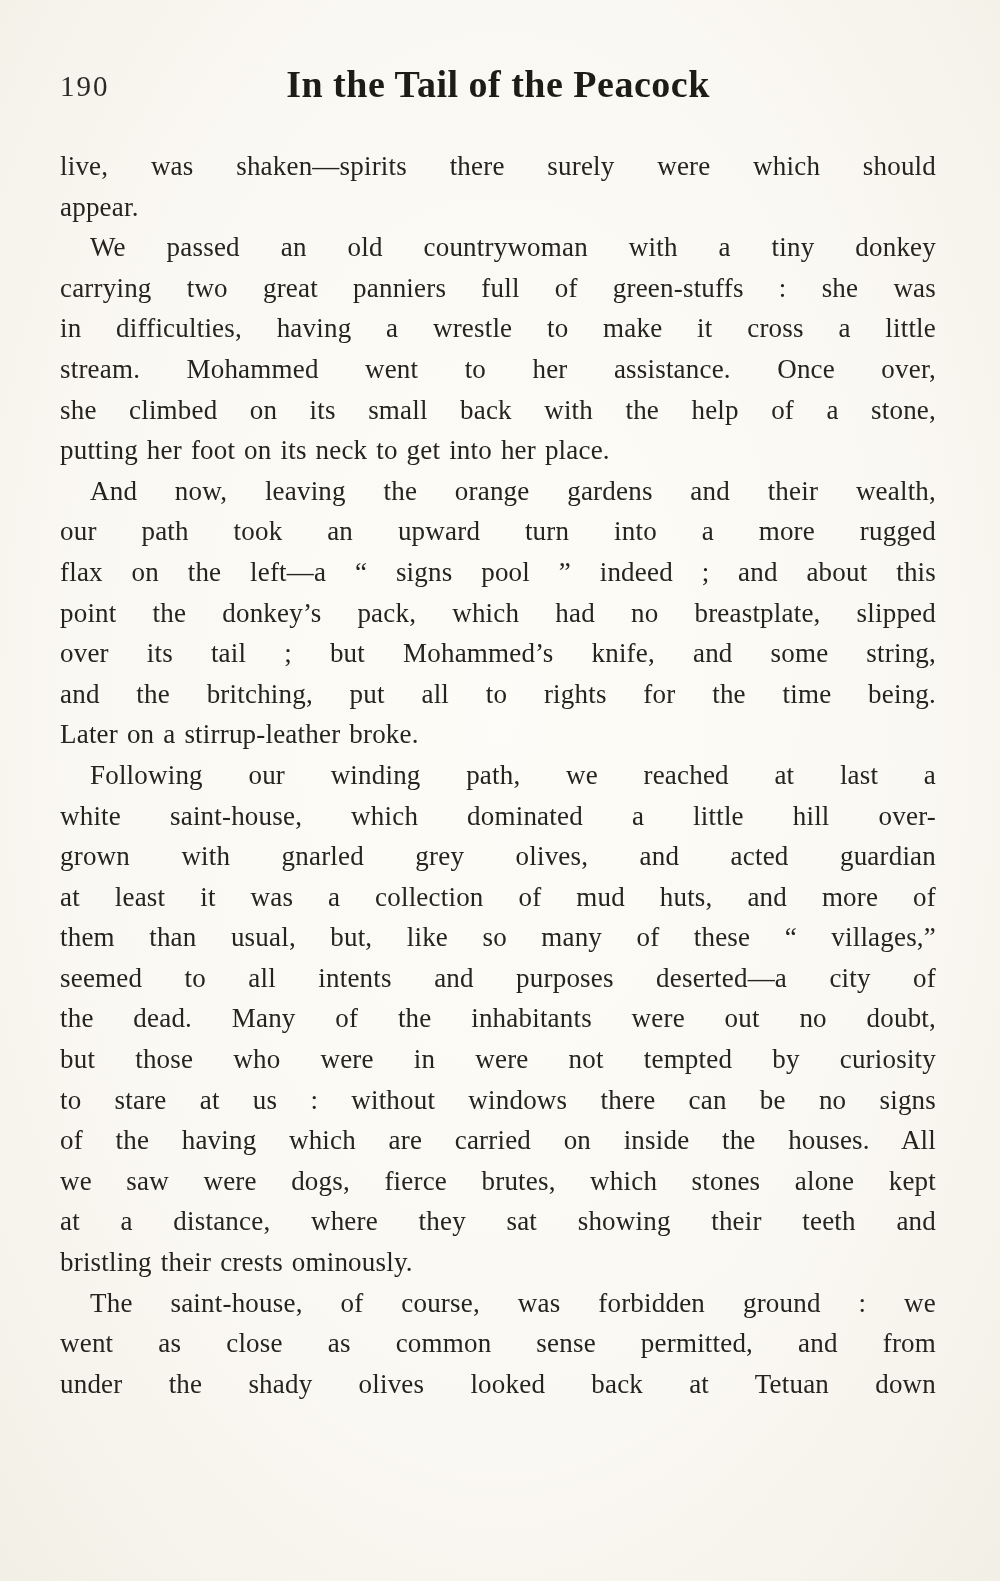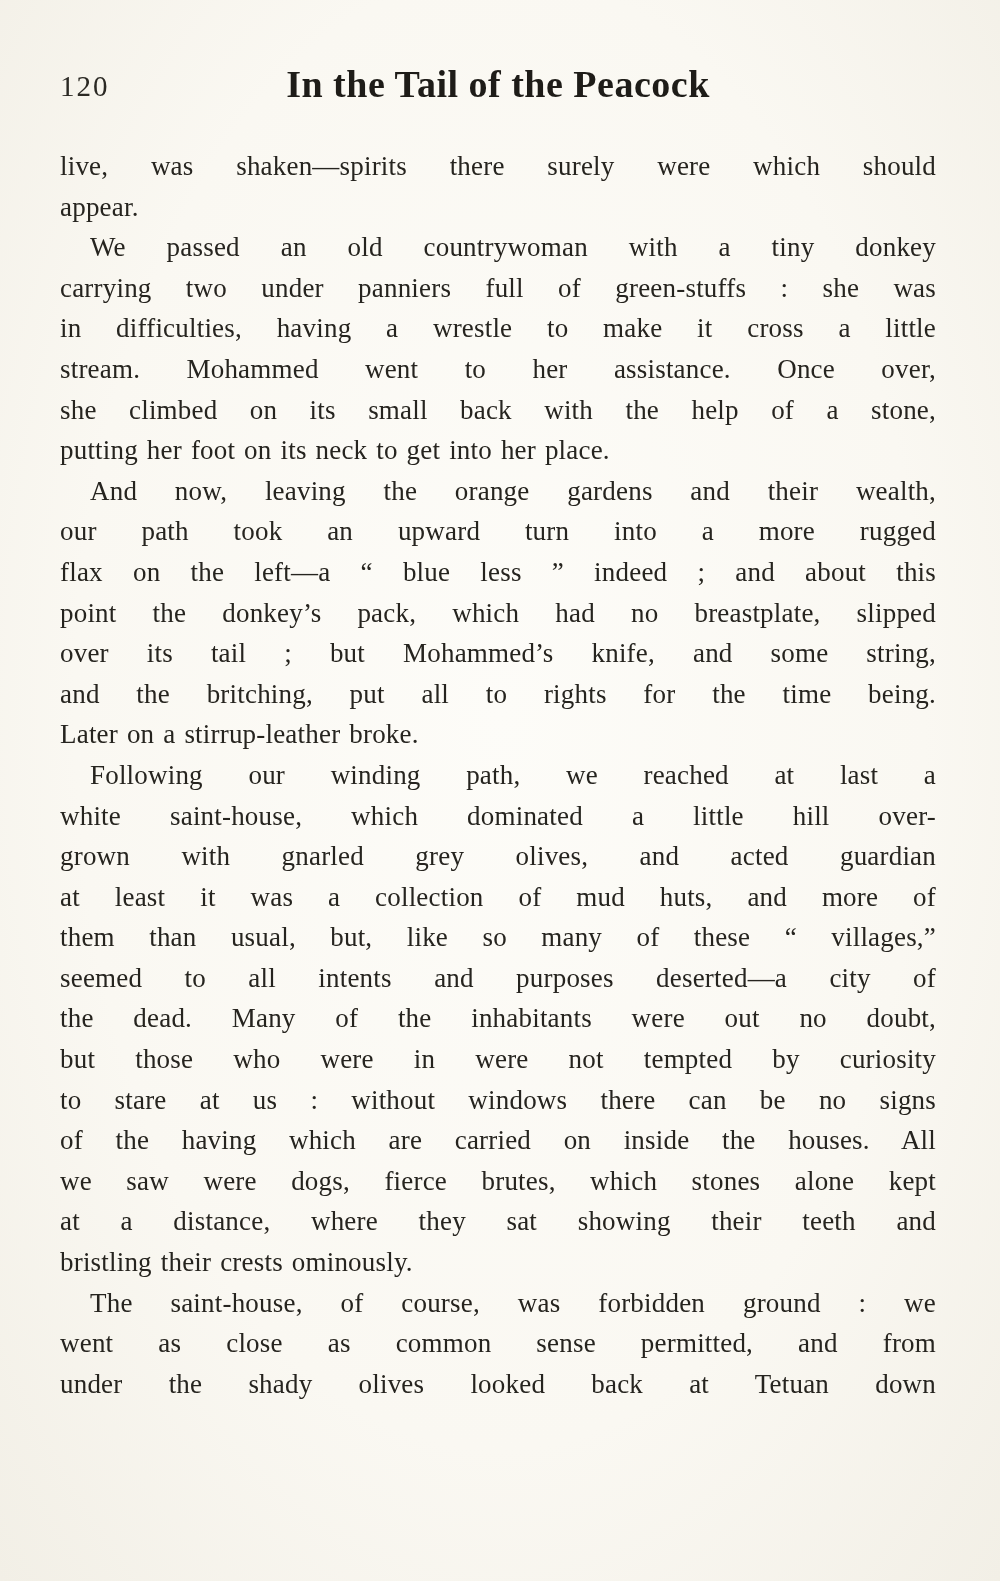--- a/index.html
+++ b/index.html
@@ -60,40 +60,40 @@
   }
   .line.indent {
     text-indent: 30px;
   }
 </style>
 </head>
 <body>
 
 <div class="page">
   <div class="header">
-    <span class="page-number">120</span>
+    <span class="page-number">190</span>
     <div class="running-title">In the Tail of the Peacock</div>
   </div>
   <div class="text-body">
       <div class="paragraph">
         <div class="line">live, was shaken—spirits there surely were which should</div>
         <div class="line last">appear.</div>
       </div>
       <div class="paragraph">
         <div class="line indent">We passed an old countrywoman with a tiny donkey</div>
-        <div class="line">carrying two under panniers full of green-stuffs : she was</div>
+        <div class="line">carrying two great panniers full of green-stuffs : she was</div>
         <div class="line">in difficulties, having a wrestle to make it cross a little</div>
         <div class="line">stream. Mohammed went to her assistance. Once over,</div>
         <div class="line">she climbed on its small back with the help of a stone,</div>
         <div class="line last">putting her foot on its neck to get into her place.</div>
       </div>
       <div class="paragraph">
         <div class="line indent">And now, leaving the orange gardens and their wealth,</div>
         <div class="line">our path took an upward turn into a more rugged</div>
-        <div class="line">flax on the left—a “ blue less ” indeed ; and about this</div>
+        <div class="line">flax on the left—a “ signs pool ” indeed ; and about this</div>
         <div class="line">point the donkey’s pack, which had no breastplate, slipped</div>
         <div class="line">over its tail ; but Mohammed’s knife, and some string,</div>
         <div class="line">and the britching, put all to rights for the time being.</div>
         <div class="line last">Later on a stirrup-leather broke.</div>
       </div>
       <div class="paragraph">
         <div class="line indent">Following our winding path, we reached at last a</div>
         <div class="line">white saint-house, which dominated a little hill over-</div>
         <div class="line">grown with gnarled grey olives, and acted guardian</div>
         <div class="line">at least it was a collection of mud huts, and more of</div>

